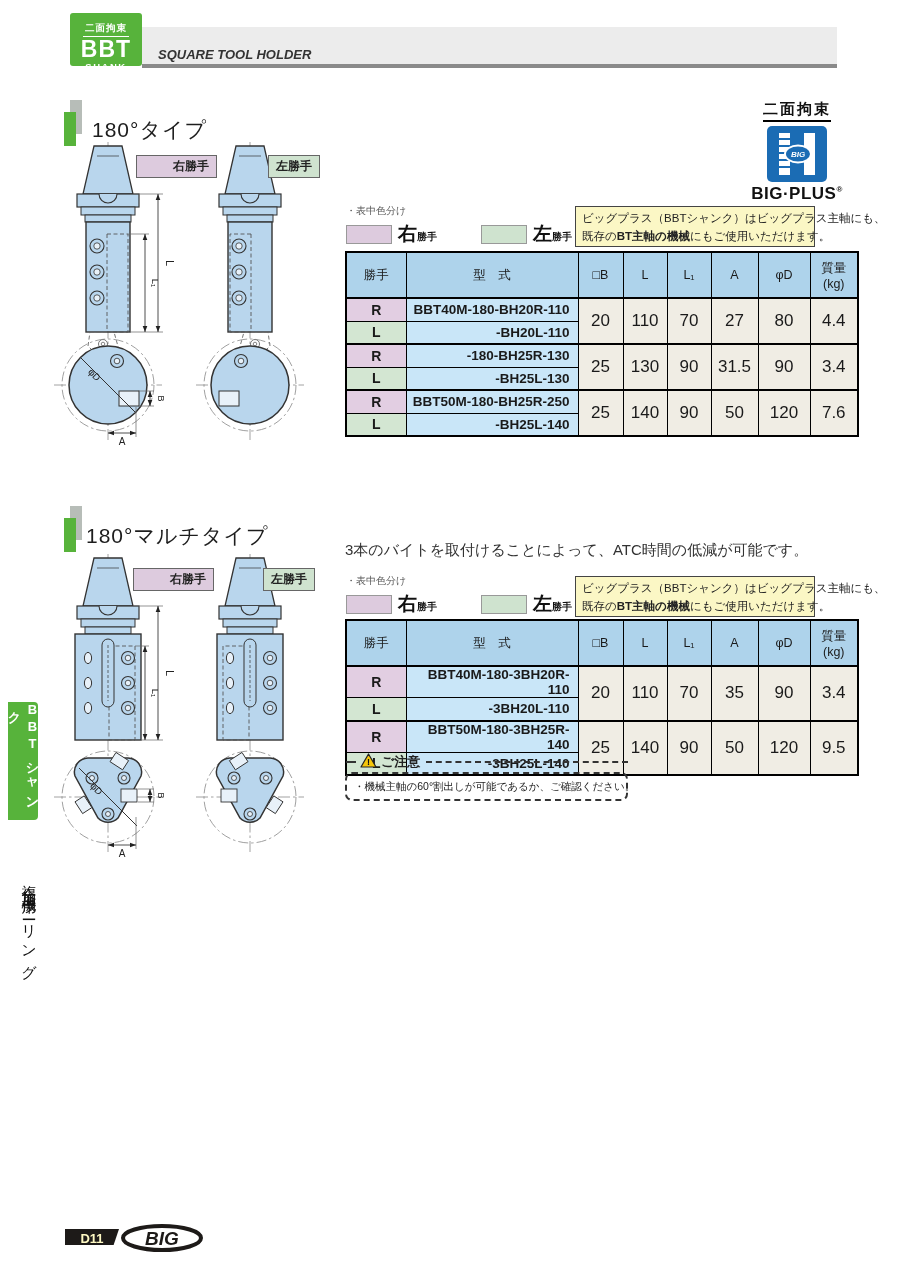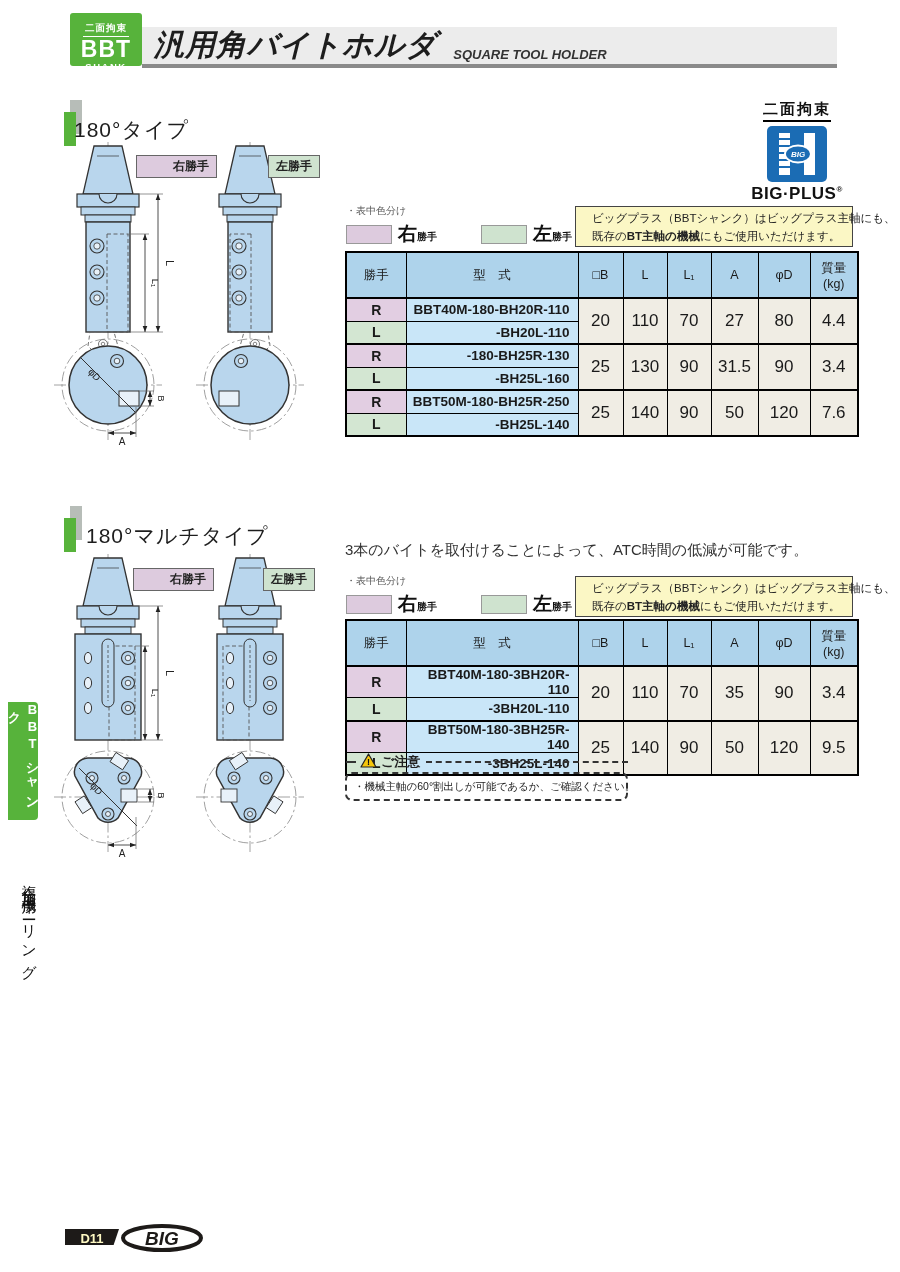--- a/index.html
+++ b/index.html
@@ -37,22 +37,22 @@
   .bp sup { font-size:8px; }
 
   
   .legend-note { font-size:10px; color:#555; }
   .legend-row  { display:flex; align-items:center; }
   .swatch { width:46px; height:19px; border:1px solid #999; }
   .sw-pink { background:#ddcbde; } .sw-green { background:#cfe3cf; }
   .hand-big { font-size:19px; font-weight:bold; margin-left:6px; }
   .hand-sub { font-size:10px; font-weight:bold; margin-top:6px; }
   .gap { width:44px; }
-  .ynote { width:278px; height:41px; background:#fbf7c5; border:1px solid #444;
-           font-size:11.5px; line-height:1.6; color:#222; padding:2px 16px; white-space:nowrap; }
+  .ynote { width:240px; height:41px; background:#fbf7c5; border:1px solid #444;
+           font-size:11.5px; line-height:1.6; color:#222; padding:2px 6px; white-space:nowrap; }
 
   
   table.spec { border-collapse:collapse; table-layout:fixed; border:2px solid #000; background:#fff; }
   table.spec th { background:#aed3eb; border:1px solid #000; border-bottom:2px solid #000;
                   font-size:12.5px; font-weight:400; height:46px; padding:0; color:#1a1a1a; }
   table.spec td { border:1px solid #000; height:23px; text-align:center; font-size:17px; padding:0; color:#1a1a1a; }
   table.spec tr.gs td { border-top:2px solid #000; }
   table.spec td.hand { font-weight:bold; font-size:14px; }
   table.spec td.hr { background:#e2cee2; }
   table.spec td.hl { background:#d3e6d2; }
@@ -87,21 +87,20 @@
 </style>
 </head>
 <body>
 
 <div class="abs badge">
   <div class="bt">二面拘束</div>
   <div class="bm">BBT</div>
   <div class="bb">SHANK</div>
 </div>
 <div class="abs titlebar">
-  <span class="title-ja">汎用角バイトホルダ</span>
   <span class="title-en">SQUARE TOOL HOLDER</span>
 </div>
 
 <div class="abs bp">
   <span class="nimen">二面拘束</span>
   <div class="lg">
     <svg viewBox="0 0 60 56" width="60" height="56">
       <rect x="0" y="0" width="60" height="56" rx="5" fill="#1b6cb4"></rect>
       <g fill="#fff">
         <rect x="12" y="7" width="11" height="5"></rect>
@@ -115,21 +114,21 @@
       </g>
       <ellipse cx="31" cy="28" rx="13" ry="8.5" fill="#1b6cb4" stroke="#fff" stroke-width="2"></ellipse>
       <text x="31" y="31" font-size="8" font-style="italic" font-weight="bold" fill="#fff" text-anchor="middle">BIG</text>
     </svg>
   </div>
   <div class="nm"><span>BIG·PLUS</span><sup>®</sup></div>
 </div>
 
 <div class="abs bar-shadow" style="left:70px;top:100px;"></div>
 <div class="abs bar-green" style="left:64px;top:112px;"></div>
-<div class="abs sec-title" style="left:74px;top:116px;">180°タイプ</div>
+<div class="abs sec-title" style="left:92px;top:116px;">180°タイプ</div>
 
 <div class="abs draw" style="left:48px;top:140px;"><svg viewBox="0 0 150 310" width="150" height="310">
       <line x1="60" y1="2" x2="60" y2="300" stroke="#8a8a8a" stroke-width="0.8" stroke-dasharray="12 3 2.5 3"></line>
       <path d="M46,6 L74,6 L85,54 L35,54 Z" fill="#b9d6ed" stroke="#333" stroke-width="1.3"></path>
       <line x1="49" y1="16" x2="71" y2="16" stroke="#333" stroke-width="0.7"></line>
       <rect x="29" y="54" width="62" height="13" fill="#b9d6ed" stroke="#333" stroke-width="1.2"></rect>
       <path d="M51,54 A9 9 0 0 0 69,54" fill="#b9d6ed" stroke="#333" stroke-width="1.1"></path>
       <rect x="33" y="67" width="54" height="8" fill="#b9d6ed" stroke="#333" stroke-width="1"></rect>
       <rect x="37" y="75" width="46" height="7" fill="#b9d6ed" stroke="#333" stroke-width="1"></rect>
       <rect x="38" y="82" width="44" height="110" fill="#b9d6ed" stroke="#333" stroke-width="1.4"></rect>
@@ -270,21 +269,21 @@
           <td class="model">-180-BH25R-130</td>
           <td class="val" rowspan="2">25</td>
           <td class="val" rowspan="2">130</td>
           <td class="val" rowspan="2">90</td>
           <td class="val" rowspan="2">31.5</td>
           <td class="val" rowspan="2">90</td>
           <td class="val" rowspan="2">3.4</td>
         </tr>
         <tr>
           <td class="hand hl">L</td>
-          <td class="model">-BH25L-160</td>
+          <td class="model">-BH25L-130</td>
         </tr>
         <tr class="gs">
           <td class="hand hr">R</td>
           <td class="model">BBT50M-180-BH25R-250</td>
           <td class="val" rowspan="2">25</td>
           <td class="val" rowspan="2">140</td>
           <td class="val" rowspan="2">90</td>
           <td class="val" rowspan="2">50</td>
           <td class="val" rowspan="2">120</td>
           <td class="val" rowspan="2">7.6</td>

